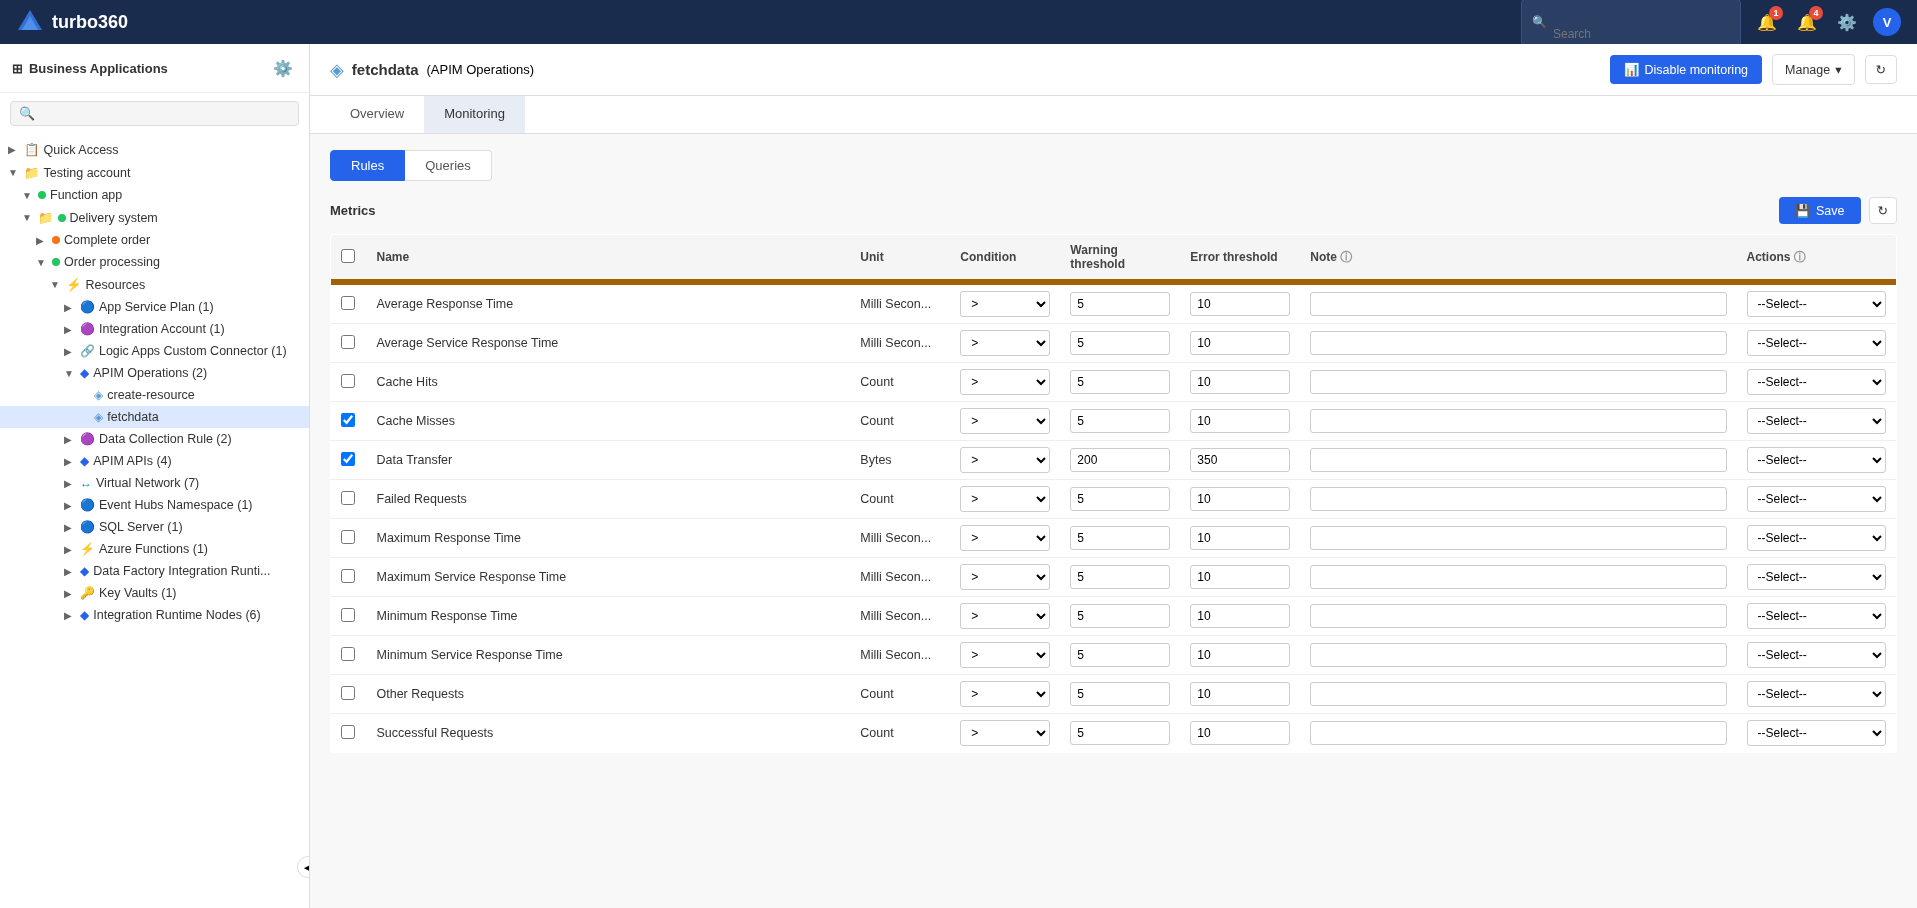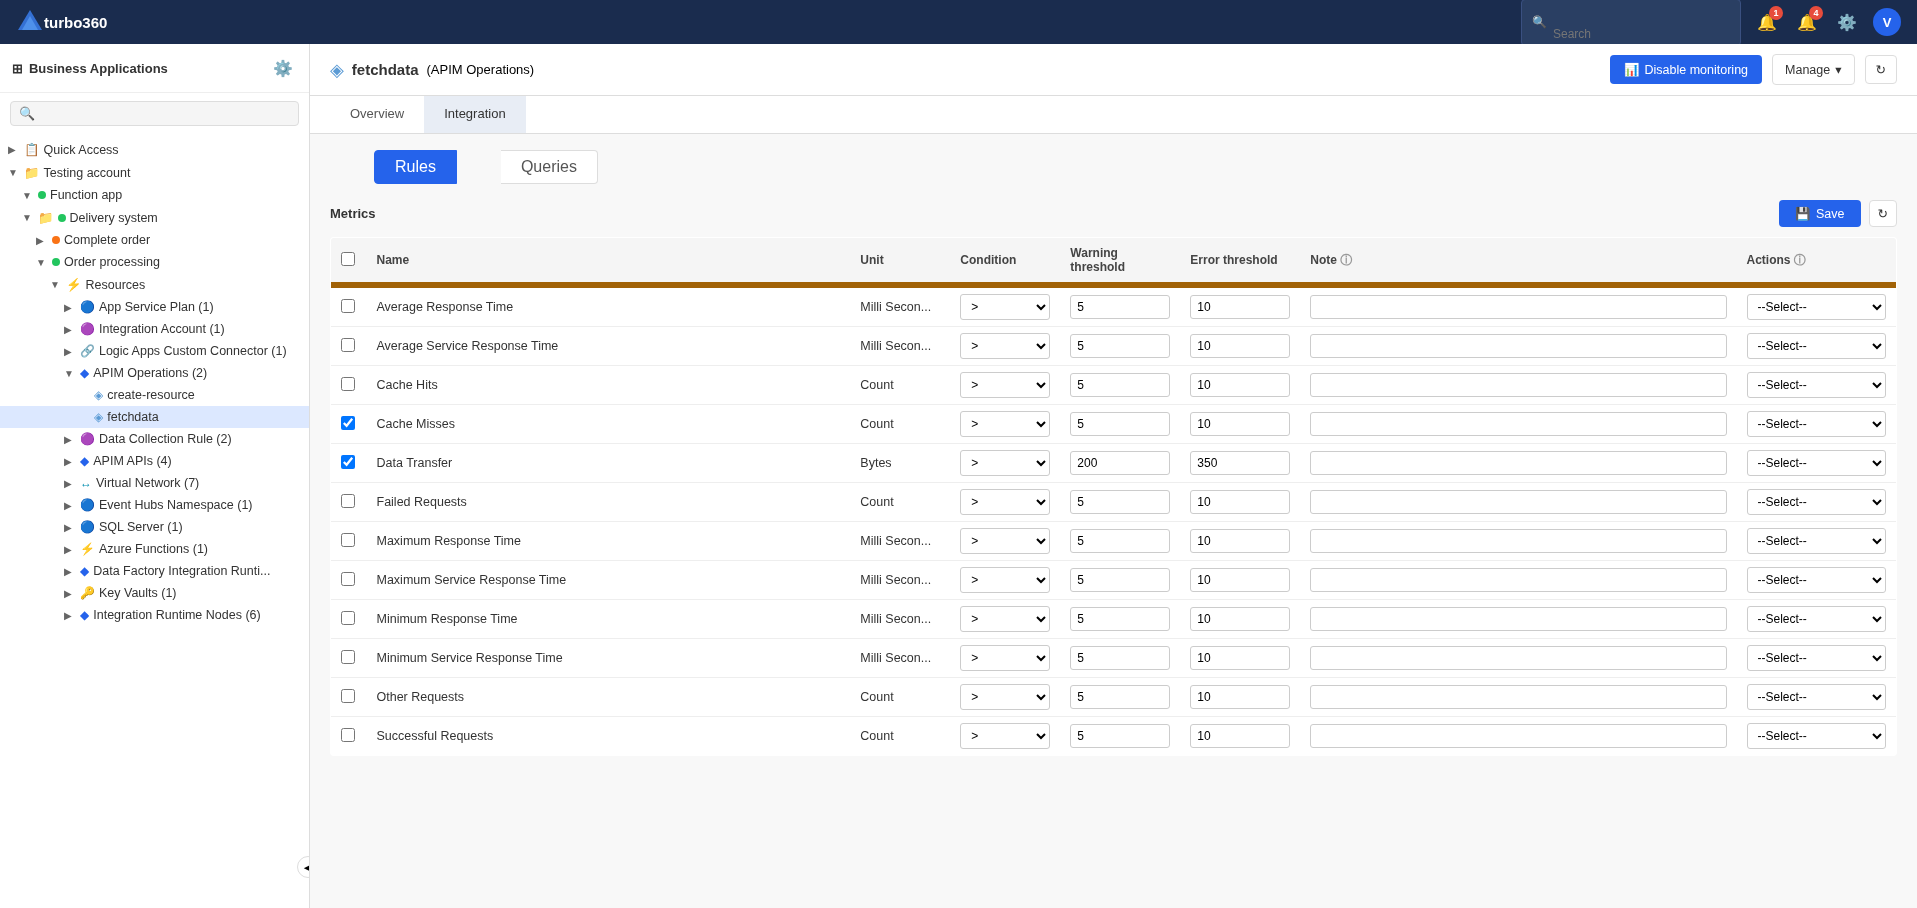--- a/index.html
+++ b/index.html
@@ -8,21 +8,21 @@
     
     .topnav {
       background: #1a2c4e;
       height: 44px;
       display: flex;
       align-items: center;
       padding: 0 16px;
       gap: 12px;
       color: white;
     }
-    .topnav-logo { display: flex; align-items: center; font-weight: 700; font-size: 15px; color: white; }
+    .topnav-logo { display: flex; align-items: center; gap: 8px; font-weight: 700; font-size: 18px; color: white; }
     .topnav-logo svg { width: 28px; height: 28px; }
     .topnav-spacer { flex: 1; }
     .topnav-search {
       background: #2a3f63;
       border: 1px solid #3a5080;
       border-radius: 4px;
       display: flex;
       align-items: center;
       padding: 4px 10px;
       gap: 6px;
@@ -196,25 +196,24 @@
     }
 
     
     .content { flex: 1; overflow: auto; background: #f8f8f8; padding: 16px 20px; }
 
     
     .inner-tabs { display: flex; gap: 0; margin-bottom: 16px; }
     .inner-tab {
       padding: 7px 20px;
       cursor: pointer;
-      font-size: 16px;
+      font-size: 13px;
       border: 1px solid #ddd;
       background: white;
       color: #555;
-      margin-left: 44px;
     }
     .inner-tab:first-child { border-radius: 4px 0 0 4px; }
     .inner-tab:last-child { border-radius: 0 4px 4px 0; border-left: none; }
     .inner-tab.active { background: #2563eb; color: white; border-color: #2563eb; }
 
     
     .table-header {
       display: flex;
       align-items: center;
       justify-content: space-between;
@@ -503,21 +502,21 @@
           <span>↻</span>
         </button>
       </div>
     </div>
 
     <div class="tabs-bar">
       <div class="tab">
         <span>Overview</span>
       </div>
       <div class="tab active">
-        <span>Integration</span>
+        <span>Monitoring</span>
       </div>
     </div>
 
     <div class="content">
 
       <div class="inner-tabs">
         <div class="inner-tab active">
           <span>Rules</span>
         </div>
         <div class="inner-tab">

